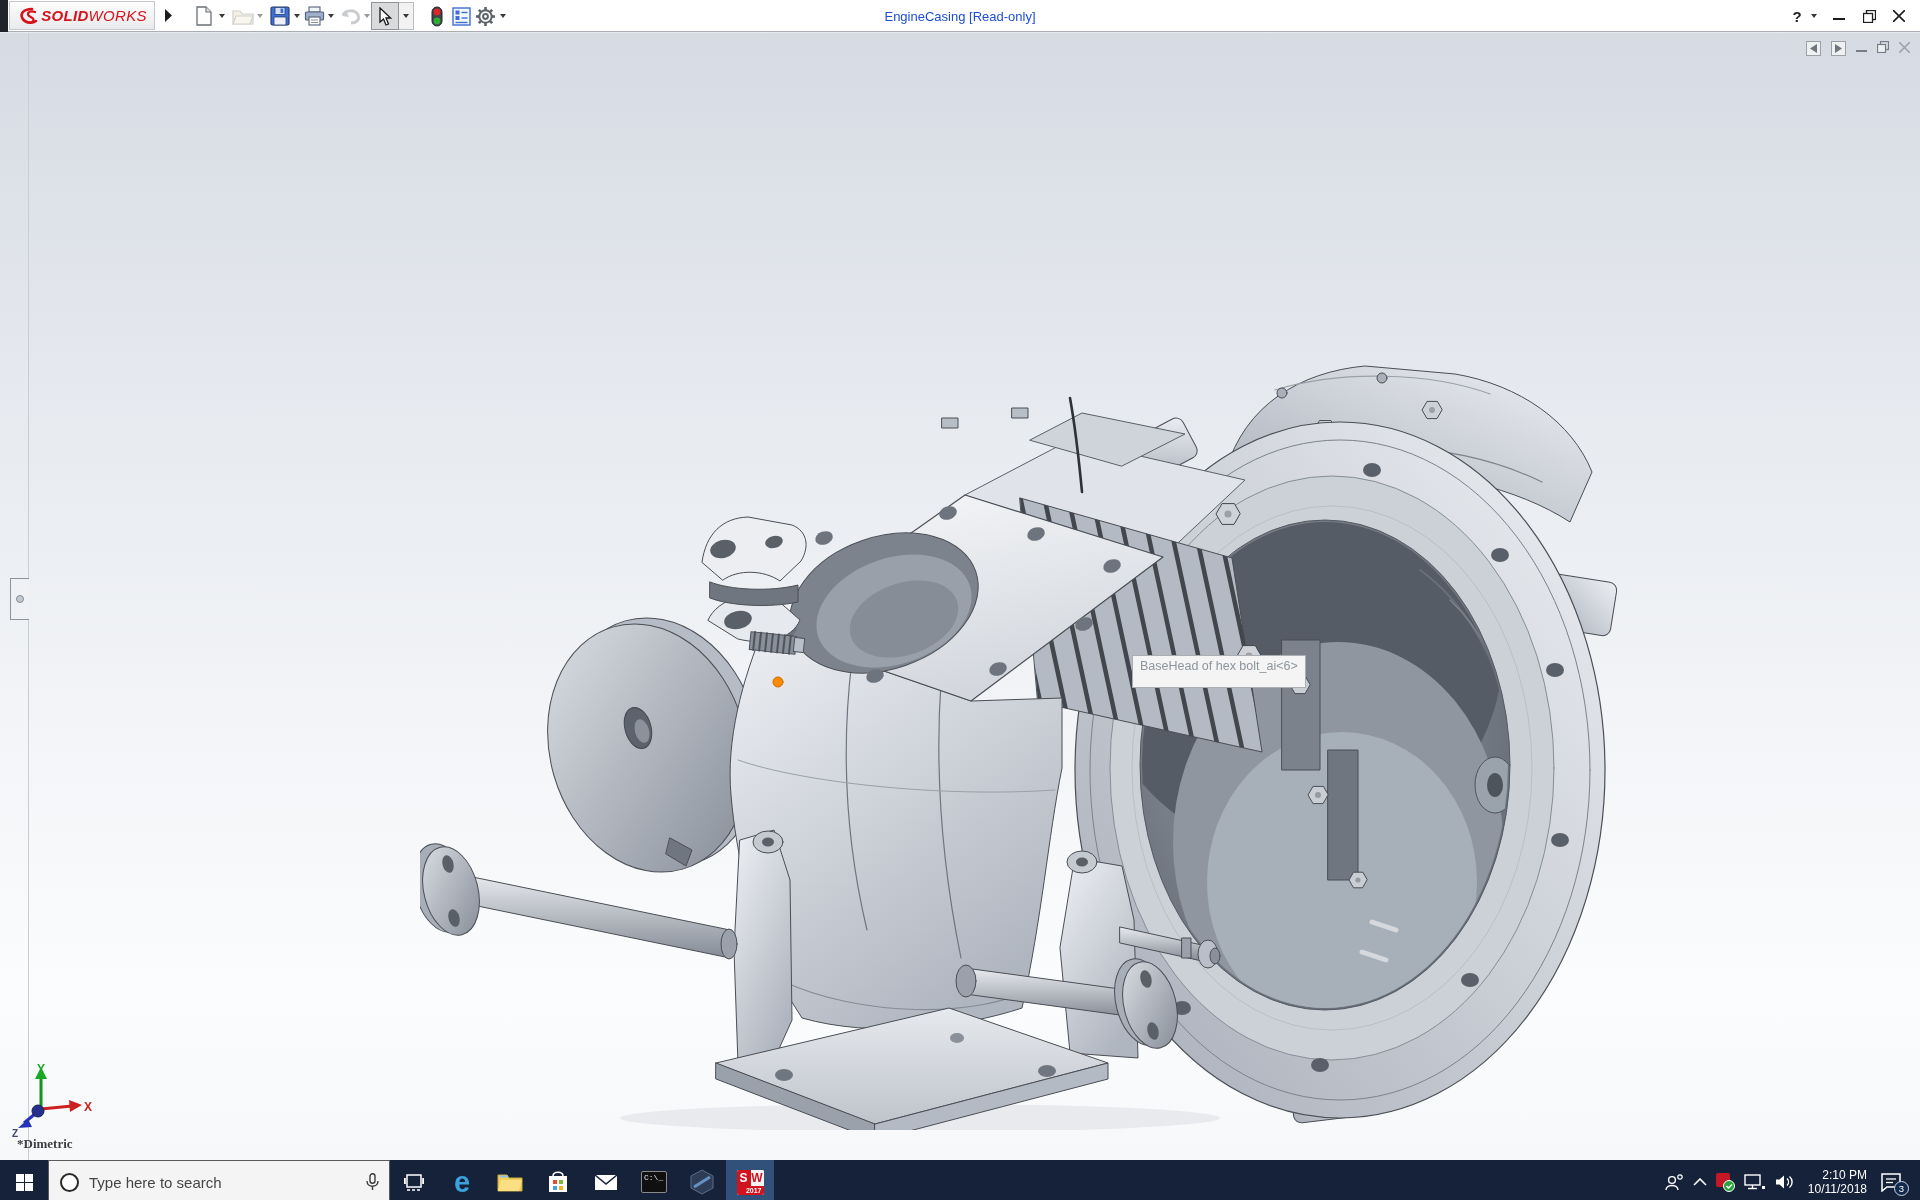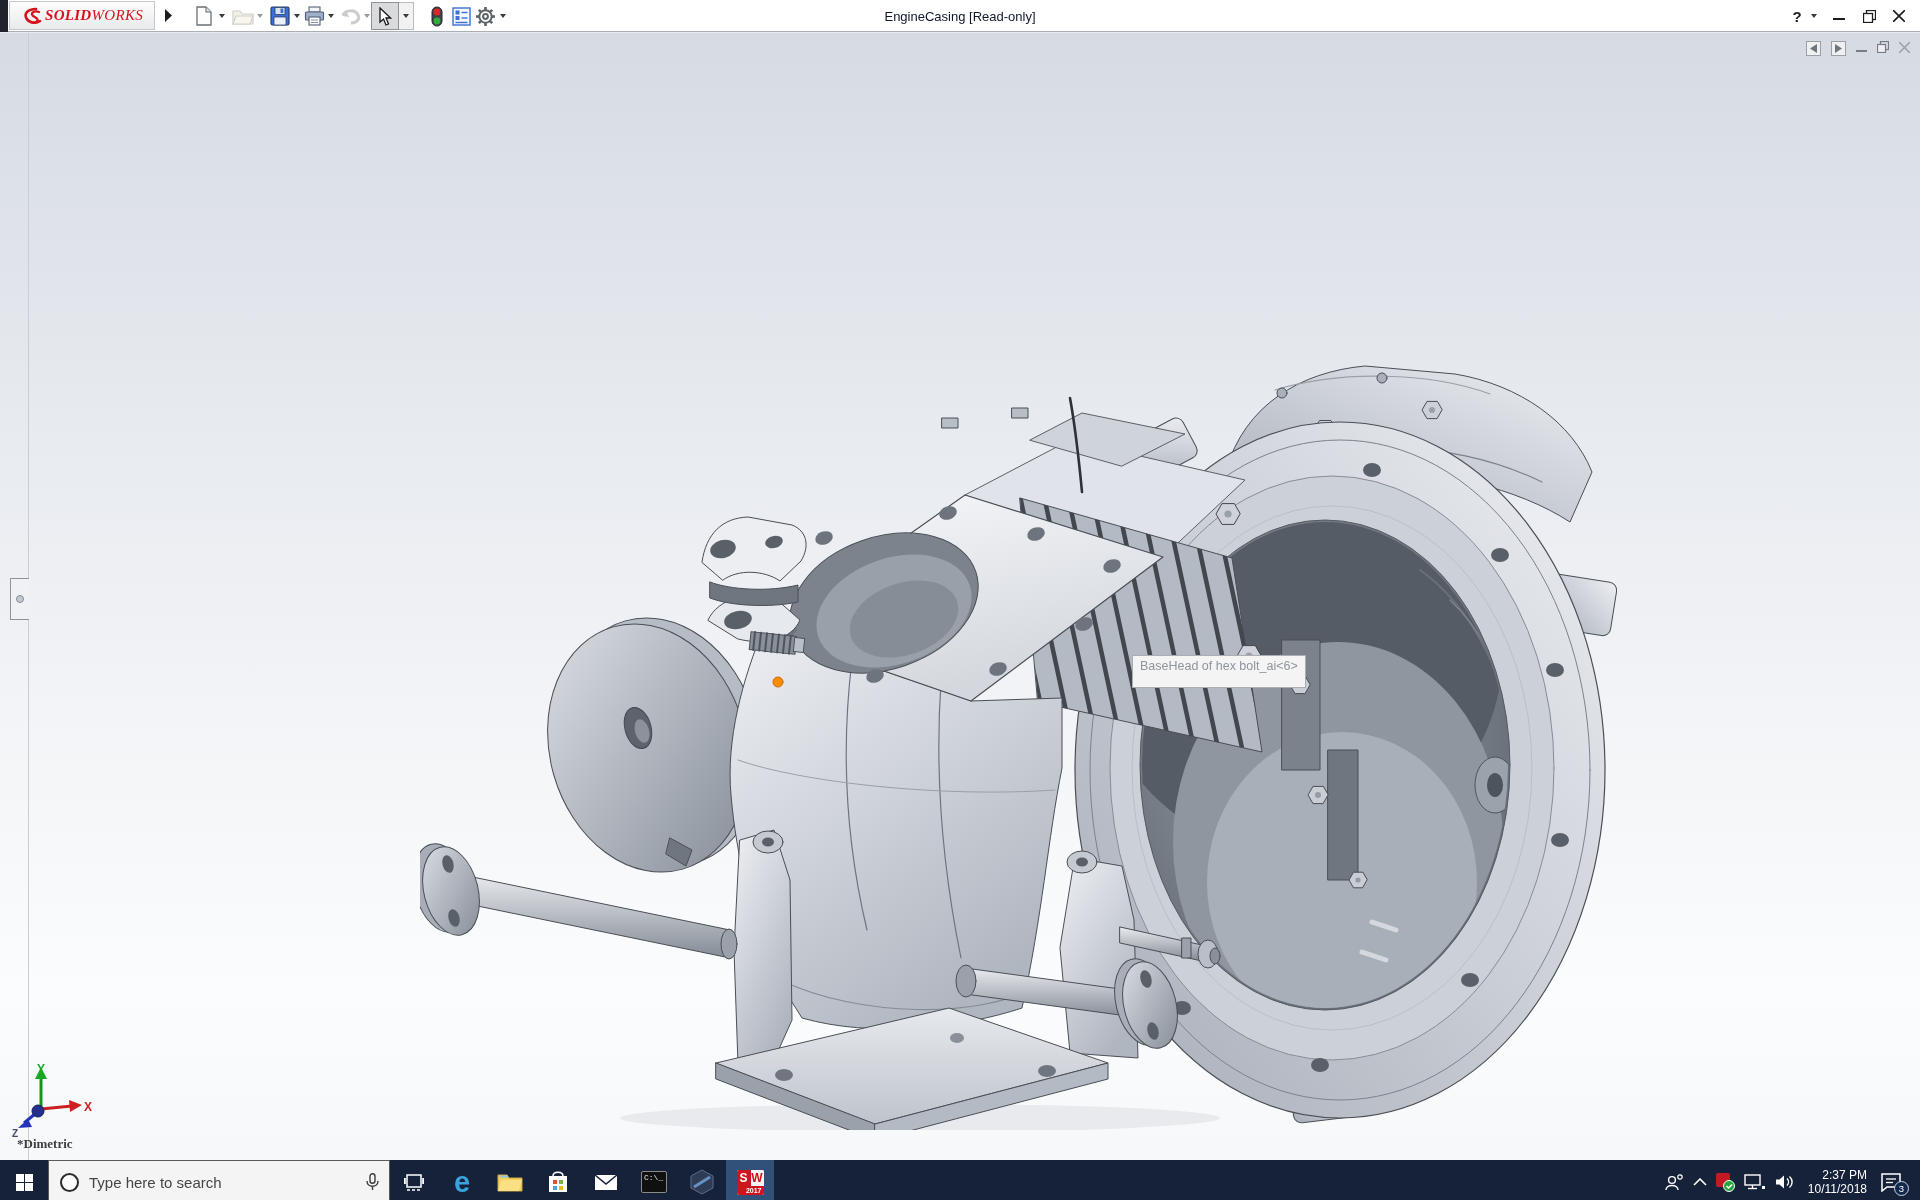--- a/index.html
+++ b/index.html
@@ -2,31 +2,31 @@
 <html><head>
 <meta charset="utf-8">
 <style>
   * { margin:0; padding:0; box-sizing:border-box; }
   html,body { width:1920px; height:1200px; overflow:hidden; font-family:"Liberation Sans", sans-serif; }
   body { position:relative; background:#e8eaef; }
 
   
   .titlebar { position:absolute; left:0; top:0; width:1920px; height:32px; background:#ffffff; border-bottom:1px solid #a9aeb5; z-index:50; }
   .tb-darkedge { position:absolute; left:0; top:0; width:8px; height:32px; background:#20242a; }
-  .logo-box { position:absolute; left:9px; top:1px; width:146px; height:29px; background:linear-gradient(#fdfdfd,#e9eaec); border:1px solid #c4c7cc; display:flex; align-items:center; justify-content:center; gap:2px;font-family:Liberation Serif, serif; }
+  .logo-box { position:absolute; left:9px; top:1px; width:146px; height:29px; background:linear-gradient(#fdfdfd,#e9eaec); border:1px solid #c4c7cc; display:flex; align-items:center; justify-content:center; gap:2px; }
   .brand-text { font-size:15px; font-style:italic; letter-spacing:.3px; color:#d6121b; white-space:nowrap; }
   .brand-bold { font-weight:bold; }
   .flyout-btn { position:absolute; left:157px; top:1px; width:22px; height:29px; display:flex; align-items:center; justify-content:center; }
   .tb-btn { position:absolute; top:4px; width:24px; height:24px; display:flex; align-items:center; justify-content:center; }
   .tb-caret { position:absolute; top:4px; width:12px; height:24px; display:flex; align-items:center; justify-content:center; }
   .caret-glyph { width:0; height:0; border-left:3.5px solid transparent; border-right:3.5px solid transparent; border-top:4px solid #3a3a3a; }
   .caret-dim .caret-glyph { border-top-color:#9a9a9a; }
   .select-box { position:absolute; left:371px; top:2px; width:28px; height:28px; background:#d9dadc; border:1px solid #8f9296; display:flex; align-items:center; justify-content:center; }
   .select-caretbox { position:absolute; left:399px; top:2px; width:15px; height:28px; background:#f2f2f3; border:1px solid #b9bcc0; border-left:none; display:flex; align-items:center; justify-content:center; }
-  .app-title { position:absolute; left:0; right:0; top:0; height:32px; display:flex; align-items:center; justify-content:center; font-size:13px; color:#0f172a; pointer-events:none; }
+  .app-title { position:absolute; left:0; right:0; top:0; height:32px; display:flex; align-items:center; justify-content:center; font-size:13px; color:#1d4ed8; pointer-events:none; }
   .win-ctrl { position:absolute; top:0; height:32px; display:flex; align-items:center; justify-content:center; }
   .help-glyph { font-size:15px; font-weight:bold; color:#1d1d1f; }
 
   
   .viewport { position:absolute; left:0; top:33px; width:1920px; height:1127px;
     background:linear-gradient(180deg,#d6dae3 0%, #dde1e8 14%, #e7eaef 34%, #f2f4f7 60%, #fbfcfd 85%, #f7f8fa 100%); }
   .doc-controls { position:absolute; right:10px; top:6px; display:flex; align-items:center; gap:10px; }
   .doc-arrowbox { width:15px; height:15px; border:1px solid #9aa0a6; background:#eef0f2; display:flex; align-items:center; justify-content:center; }
   .panel-line { position:absolute; left:28px; top:0; width:1px; height:1127px; background:#c9ced5; }
   .panel-tab { position:absolute; left:10px; top:545px; width:19px; height:42px; background:#eff1f4; border:1px solid #8d939b; border-right:none; display:flex; align-items:center; justify-content:center; }
@@ -605,21 +605,21 @@
     </div>
     <div class="tray-item">
       <svg width="20" height="16">
         <path d="M1 5.5 L4.5 5.5 L9 1.5 L9 14.5 L4.5 10.5 L1 10.5 Z" fill="#fff"></path>
         <path d="M12 4.5 C14 6.5 14 9.5 12 11.5" fill="none" stroke="#fff" stroke-width="1.4"></path>
         <path d="M14.5 2.5 C18 5.5 18 10.5 14.5 13.5" fill="none" stroke="#fff" stroke-width="1.4"></path>
       </svg>
     </div>
     <div class="tray-item clock">
       <div>
-          <div>2:37 PM</div>
+          <div>2:10 PM</div>
           <div>10/11/2018</div>
         </div>
     </div>
     <div class="tray-item" style="margin-right:8px">
       <svg width="22" height="19">
         <path d="M2 1 L20 1 L20 14 L7 14 L2 18 Z" fill="none" stroke="#fff" stroke-width="1.5"></path>
         <line x1="6" y1="6" x2="16" y2="6" stroke="#fff" stroke-width="1.3"></line>
         <line x1="6" y1="9.5" x2="13" y2="9.5" stroke="#fff" stroke-width="1.3"></line>
       </svg>
       <span class="badge">3</span>

